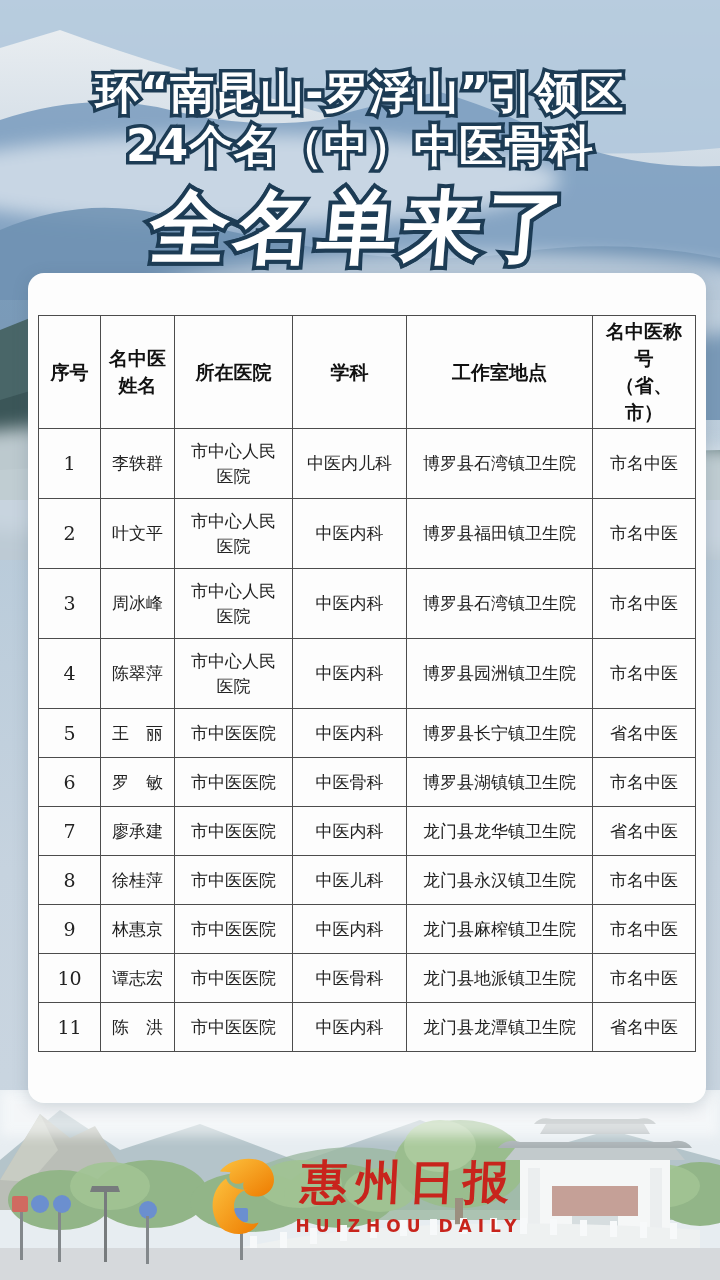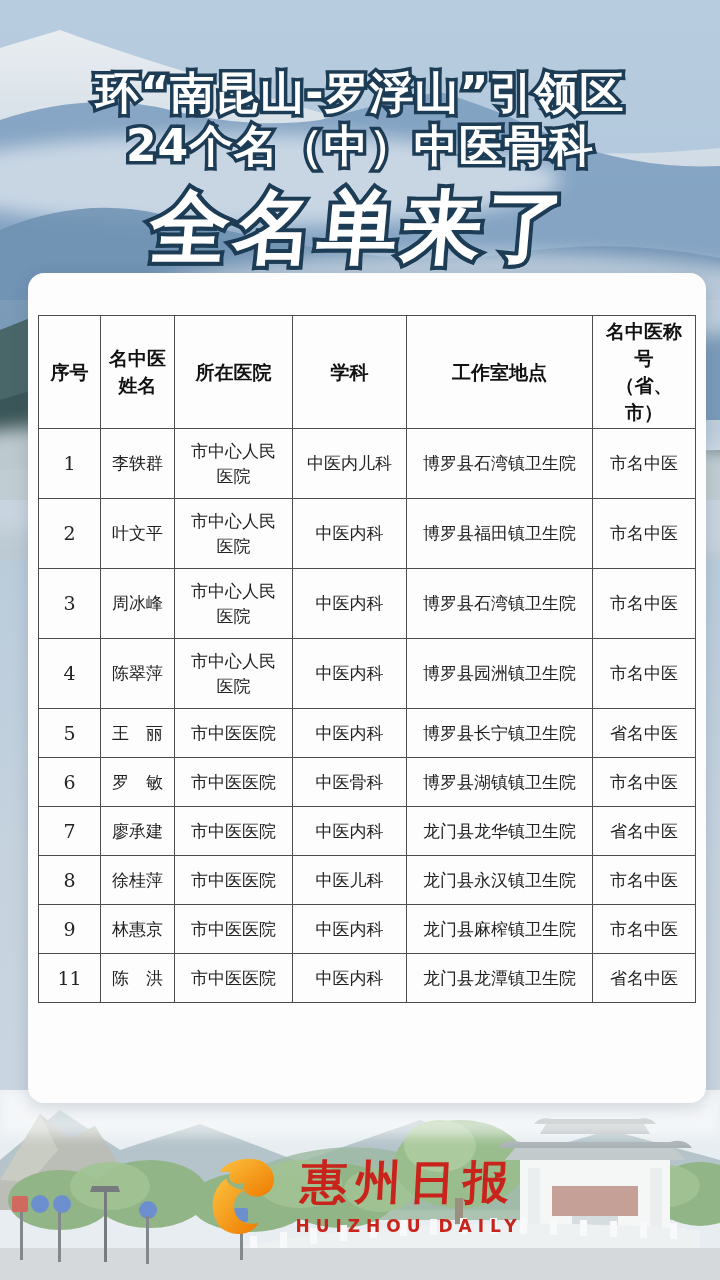--- a/index.html
+++ b/index.html
@@ -275,20 +275,28 @@
         </tr>
         <tr style="height: 49px;">
           <td class="seq">9</td>
           <td>林惠京</td>
           <td>市中医医院</td>
           <td>中医内科</td>
           <td>龙门县麻榨镇卫生院</td>
           <td>市名中医</td>
         </tr>
         <tr style="height: 49px;">
+          <td class="seq">10</td>
+          <td>谭志宏</td>
+          <td>市中医医院</td>
+          <td>中医骨科</td>
+          <td>龙门县地派镇卫生院</td>
+          <td>市名中医</td>
+        </tr>
+        <tr style="height: 49px;">
           <td class="seq">11</td>
           <td>陈　洪</td>
           <td>市中医医院</td>
           <td>中医内科</td>
           <td>龙门县龙潭镇卫生院</td>
           <td>省名中医</td>
         </tr>
       </tbody>
   </table>
 </div>

